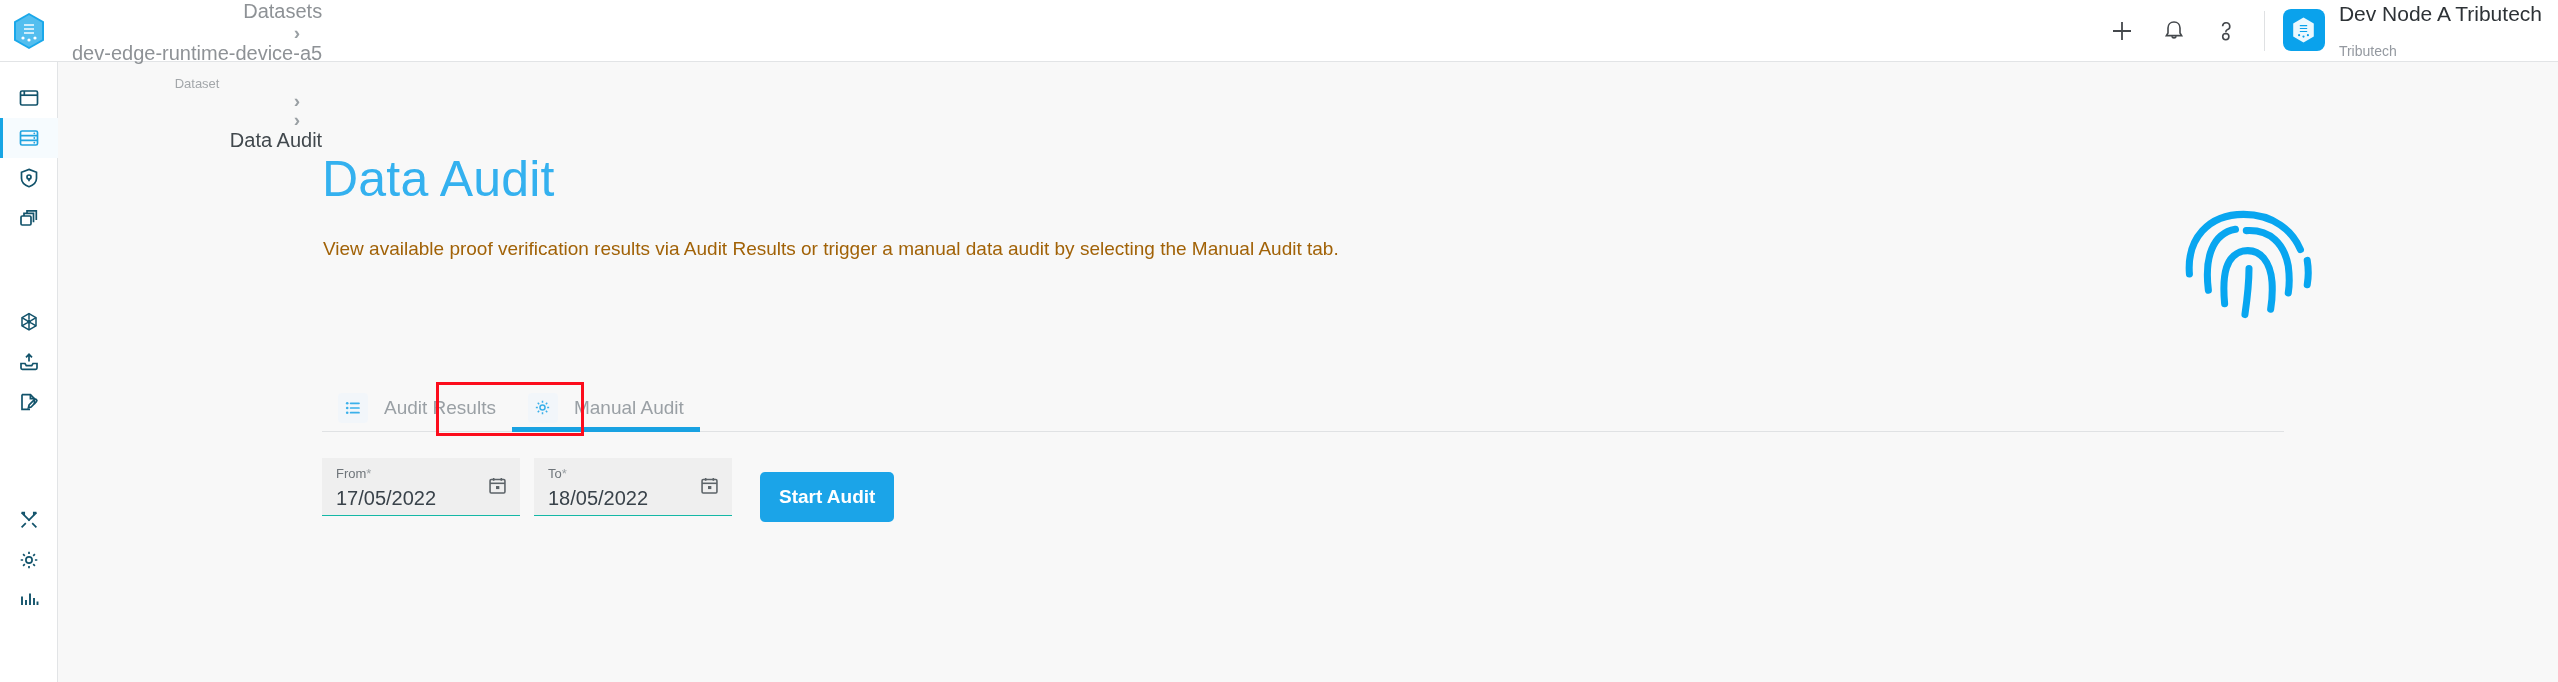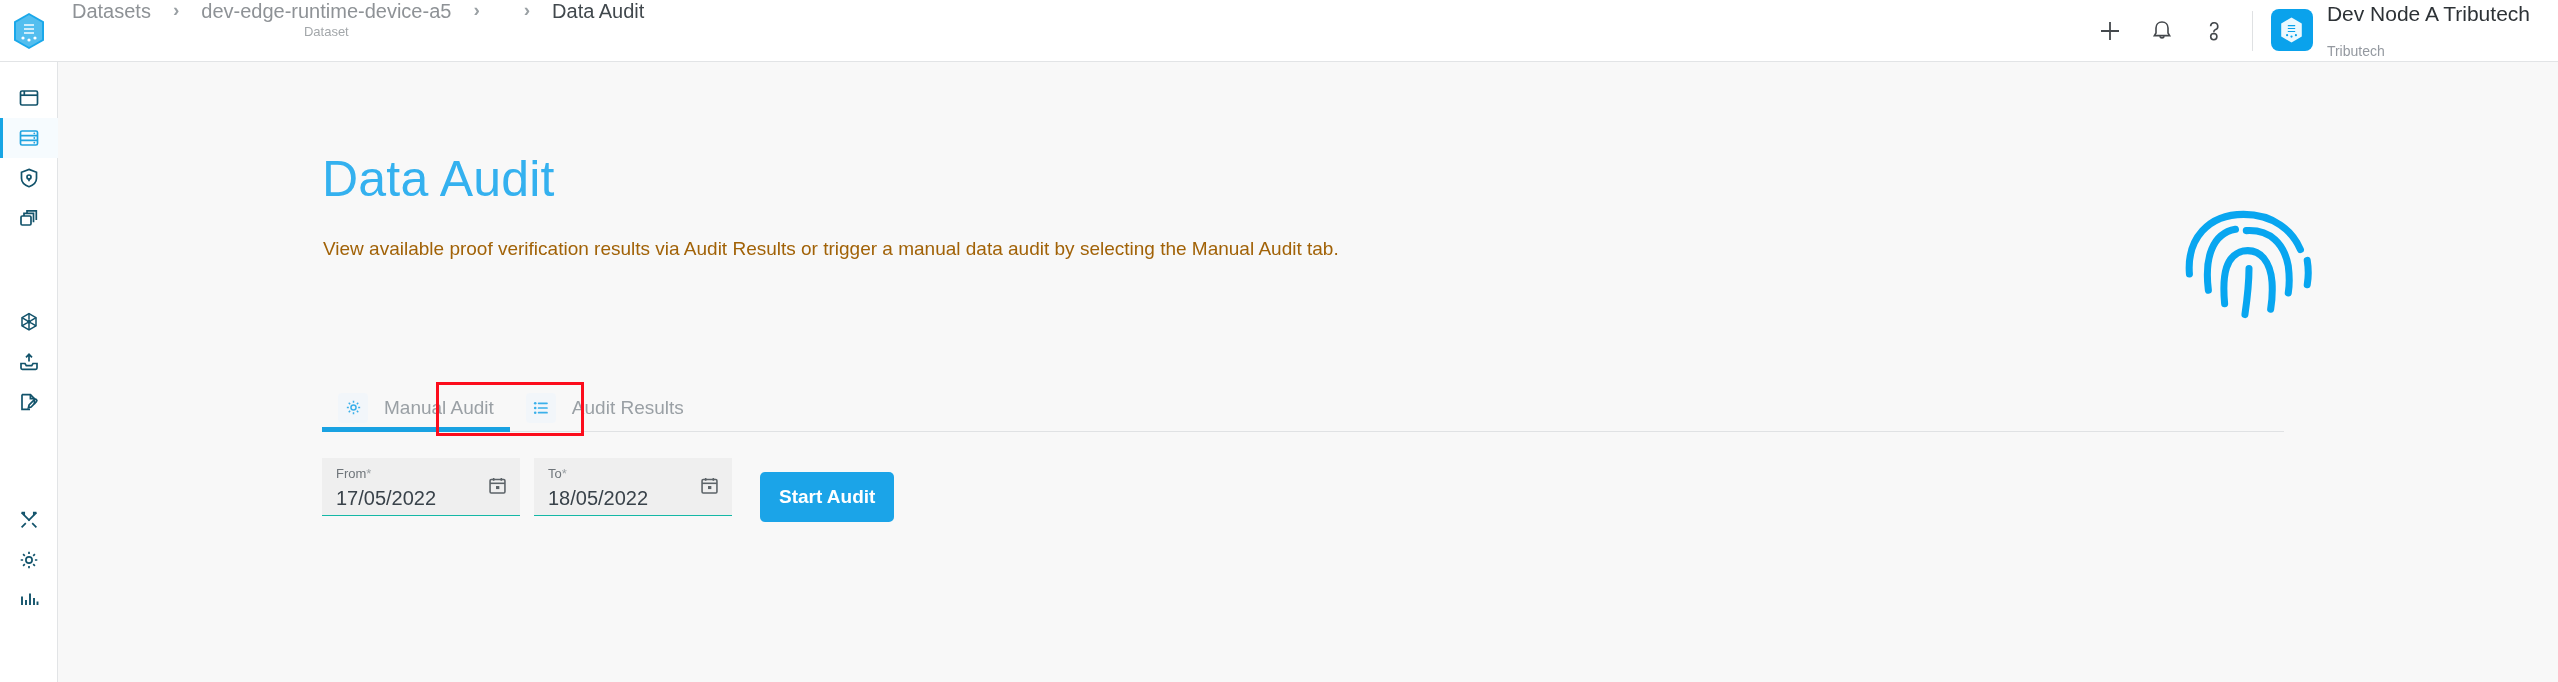--- a/index.html
+++ b/index.html
@@ -20,44 +20,44 @@
     z-index: 5;
   }
   .brand-logo {
     width: 58px; height: 62px;
     display: flex; align-items: center; justify-content: center;
     flex: 0 0 58px;
   }
   .hexlogo { width: 34px; height: 38px; display:block; }
 
   .breadcrumb {
-    display: flex; align-items: flex-start;
-    margin-left: 14px; height: 62px;
+    display: flex; align-items: flex-end;
+    margin-left: 14px; height: 62px; flex-direction: column;
   }
   .crumb {
     display: flex; flex-direction: column;
     align-items: center; justify-content: center;
     line-height: 1.15;
   }
   .crumb-label {
     font-size: 20px; color: #8e9296; white-space: nowrap;
     font-weight: 400;
   }
   .crumb.active .crumb-label { color: #41484d; }
   .crumb-sub {
-    font-size: 13px; color: #a3a7aa; margin-top: 2px; white-space: nowrap;
+    font-size: 13px; color: #a3a7aa; margin-top: 12px; white-space: nowrap;
   }
   .crumb-sep {
     font-size: 19px; color: #9aa0a4; margin: 0 22px;
     font-weight: 700; line-height: 1;
   }
 
   .header-right {
     margin-left: auto; display: flex; align-items: center;
-    height: 62px; padding-right: 28px;
+    height: 62px; padding-right: 16px;
   }
   .hicon {
     width: 52px; height: 62px;
     display: flex; align-items: center; justify-content: center;
     color: #44484c; cursor: pointer;
   }
   .hicon svg { display: block; }
   .hdivider {
     width: 1px; height: 40px; background: #dfe1e3; margin: 0 18px 0 12px;
   }
@@ -365,42 +365,42 @@
       <path d="M16 62 C14 36 30 18 56 18 C78 18 92 30 98 44"></path>
       <path d="M30 74 C27 50 33 32 50 29"></path>
       <path d="M58 30 C76 29 86 40 89 56 C90 64 90 70 89 76"></path>
       <path d="M42 84 C40 62 43 48 56 45 C69 43 76 54 77 68 C77.5 76 77 82 76 88"></path>
       <path d="M57 92 C59 78 60 66 60 58"></path>
       <path d="M103 52 C104 58 104 64 103 70"></path>
     </svg>
   </div>
 
   <div class="tabstrip">
+    <div class="tab">
+      <span class="tab-ico">
+        <svg width="18" height="18" viewBox="0 0 18 18" fill="none" stroke="#3ab0ea" stroke-width="1.7" stroke-linecap="round">
+          <path d="M6.6 4.3 H15 M6.6 9 H15 M6.6 13.7 H15"></path>
+          <circle cx="3.2" cy="4.3" r="1.3" fill="#3ab0ea" stroke="none"></circle>
+          <circle cx="3.2" cy="9" r="1.3" fill="#3ab0ea" stroke="none"></circle>
+          <circle cx="3.2" cy="13.7" r="1.3" fill="#3ab0ea" stroke="none"></circle>
+        </svg>
+      </span>
+      <span class="tab-label">Audit Results</span>
+    </div>
+
     <div class="tab active">
       <span class="tab-ico">
         <svg width="19" height="19" viewBox="0 0 24 24" fill="none" stroke="#3ab0ea" stroke-width="1.9">
           <circle cx="12" cy="12" r="3.2"></circle>
           <path d="M12 3.6 v2.5 M12 17.9 v2.5 M20.4 12 h-2.5 M6.1 12 H3.6
                    M18 6 l-1.8 1.8 M7.8 16.2 L6 18
                    M18 18 l-1.8-1.8 M7.8 7.8 L6 6"></path>
         </svg>
       </span>
       <span class="tab-label">Manual Audit</span>
-    </div>
-
-    <div class="tab">
-      <span class="tab-ico">
-        <svg width="18" height="18" viewBox="0 0 18 18" fill="none" stroke="#3ab0ea" stroke-width="1.7" stroke-linecap="round">
-          <path d="M6.6 4.3 H15 M6.6 9 H15 M6.6 13.7 H15"></path>
-          <circle cx="3.2" cy="4.3" r="1.3" fill="#3ab0ea" stroke="none"></circle>
-          <circle cx="3.2" cy="9" r="1.3" fill="#3ab0ea" stroke="none"></circle>
-          <circle cx="3.2" cy="13.7" r="1.3" fill="#3ab0ea" stroke="none"></circle>
-        </svg>
-      </span>
-      <span class="tab-label">Audit Results</span>
     </div>
   </div>
   <div class="tab-highlight"></div>
 
   <div class="formrow">
 
     <div class="field">
       <div class="field-label">
         <span>From</span><span class="req">*</span>
       </div>

